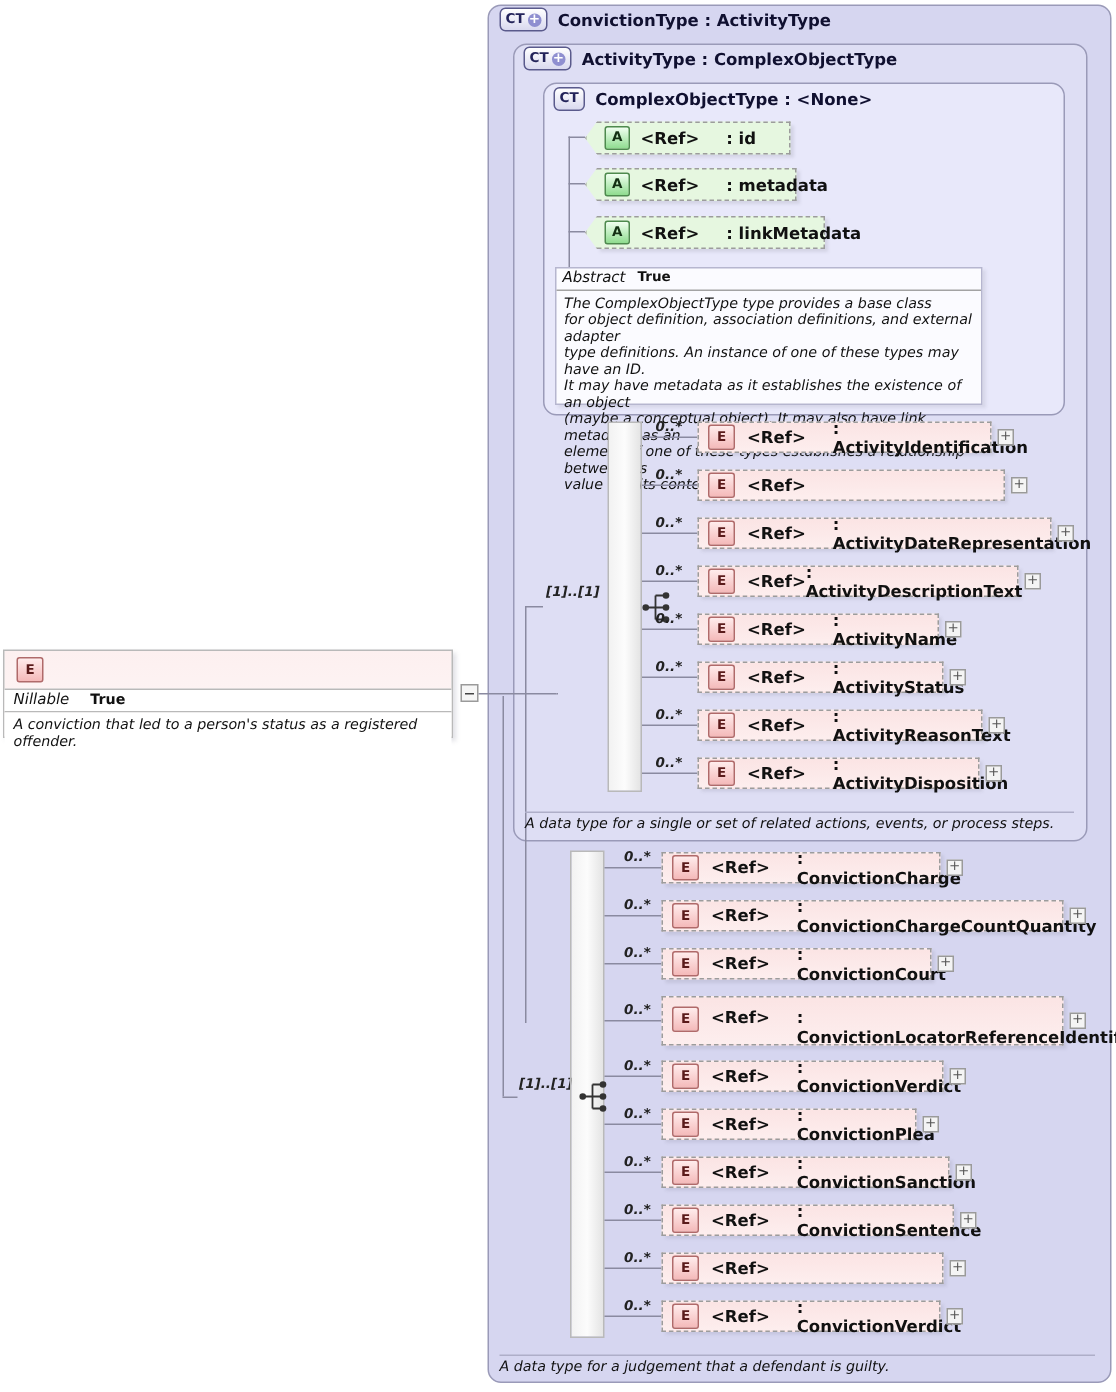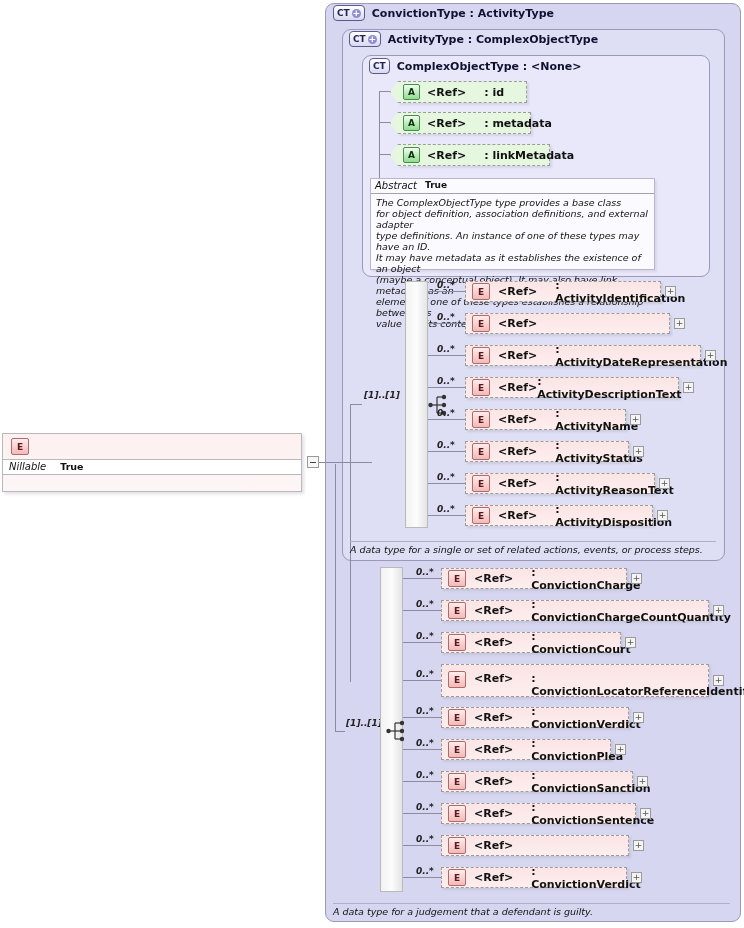--- a/index.html
+++ b/index.html
@@ -517,19 +517,20 @@
 <div class="typedoc" style="left:333px;top:906px;">A data type for a judgement that a defendant is guilty.</div>
 
 <div class="rootbox" style="left:2px;top:433px;width:300px;height:59px;">
   <div class="titlerow">
     <span class="e-badge" style="margin-left:2px;">E</span>
   </div>
   <div class="kvrow">
     <span class="k">Nillable</span>
     <span class="v">True</span>
   </div>
+  <div class="desc">A conviction that led to a person's status as a registered offender.</div>
 </div>
 
 <div class="collapser" style="left:307px;top:456px;">
   <i></i>
 </div>
 <div class="ln lnh" style="left:319px;top:462px;width:52px;height:1px;"></div>
 <div class="ln lnv" style="left:371px;top:462px;width:1px;height:1px;"></div>
 
 </body></html>

